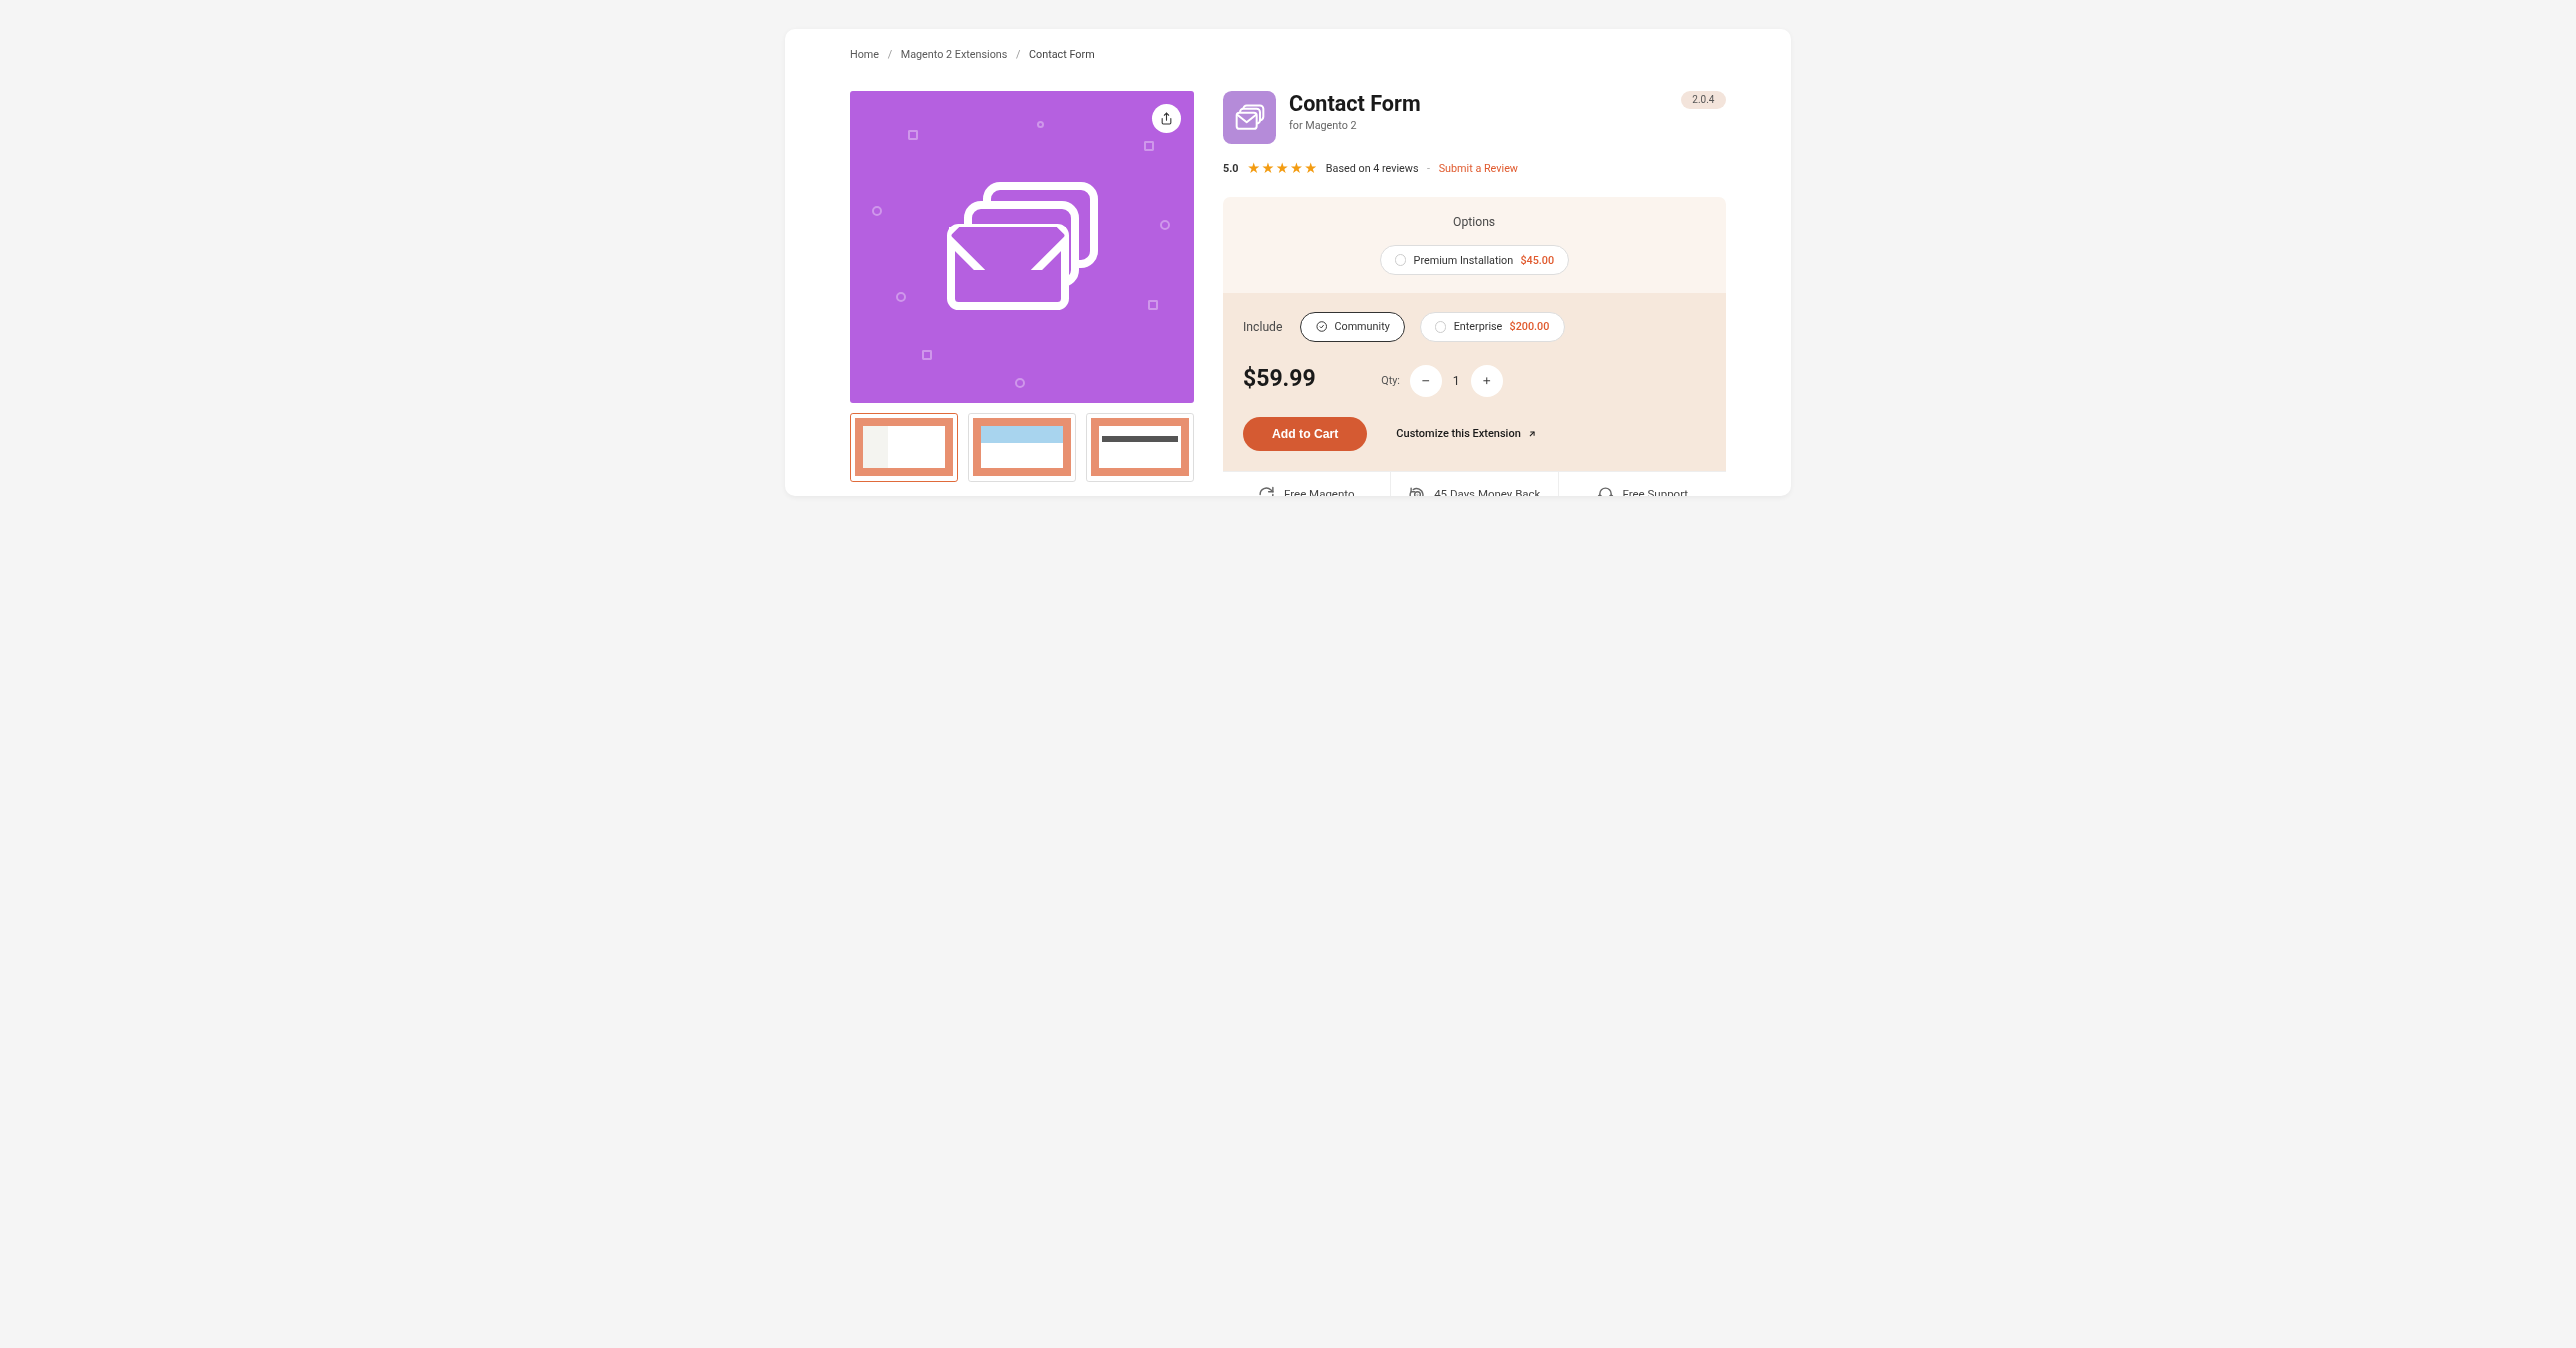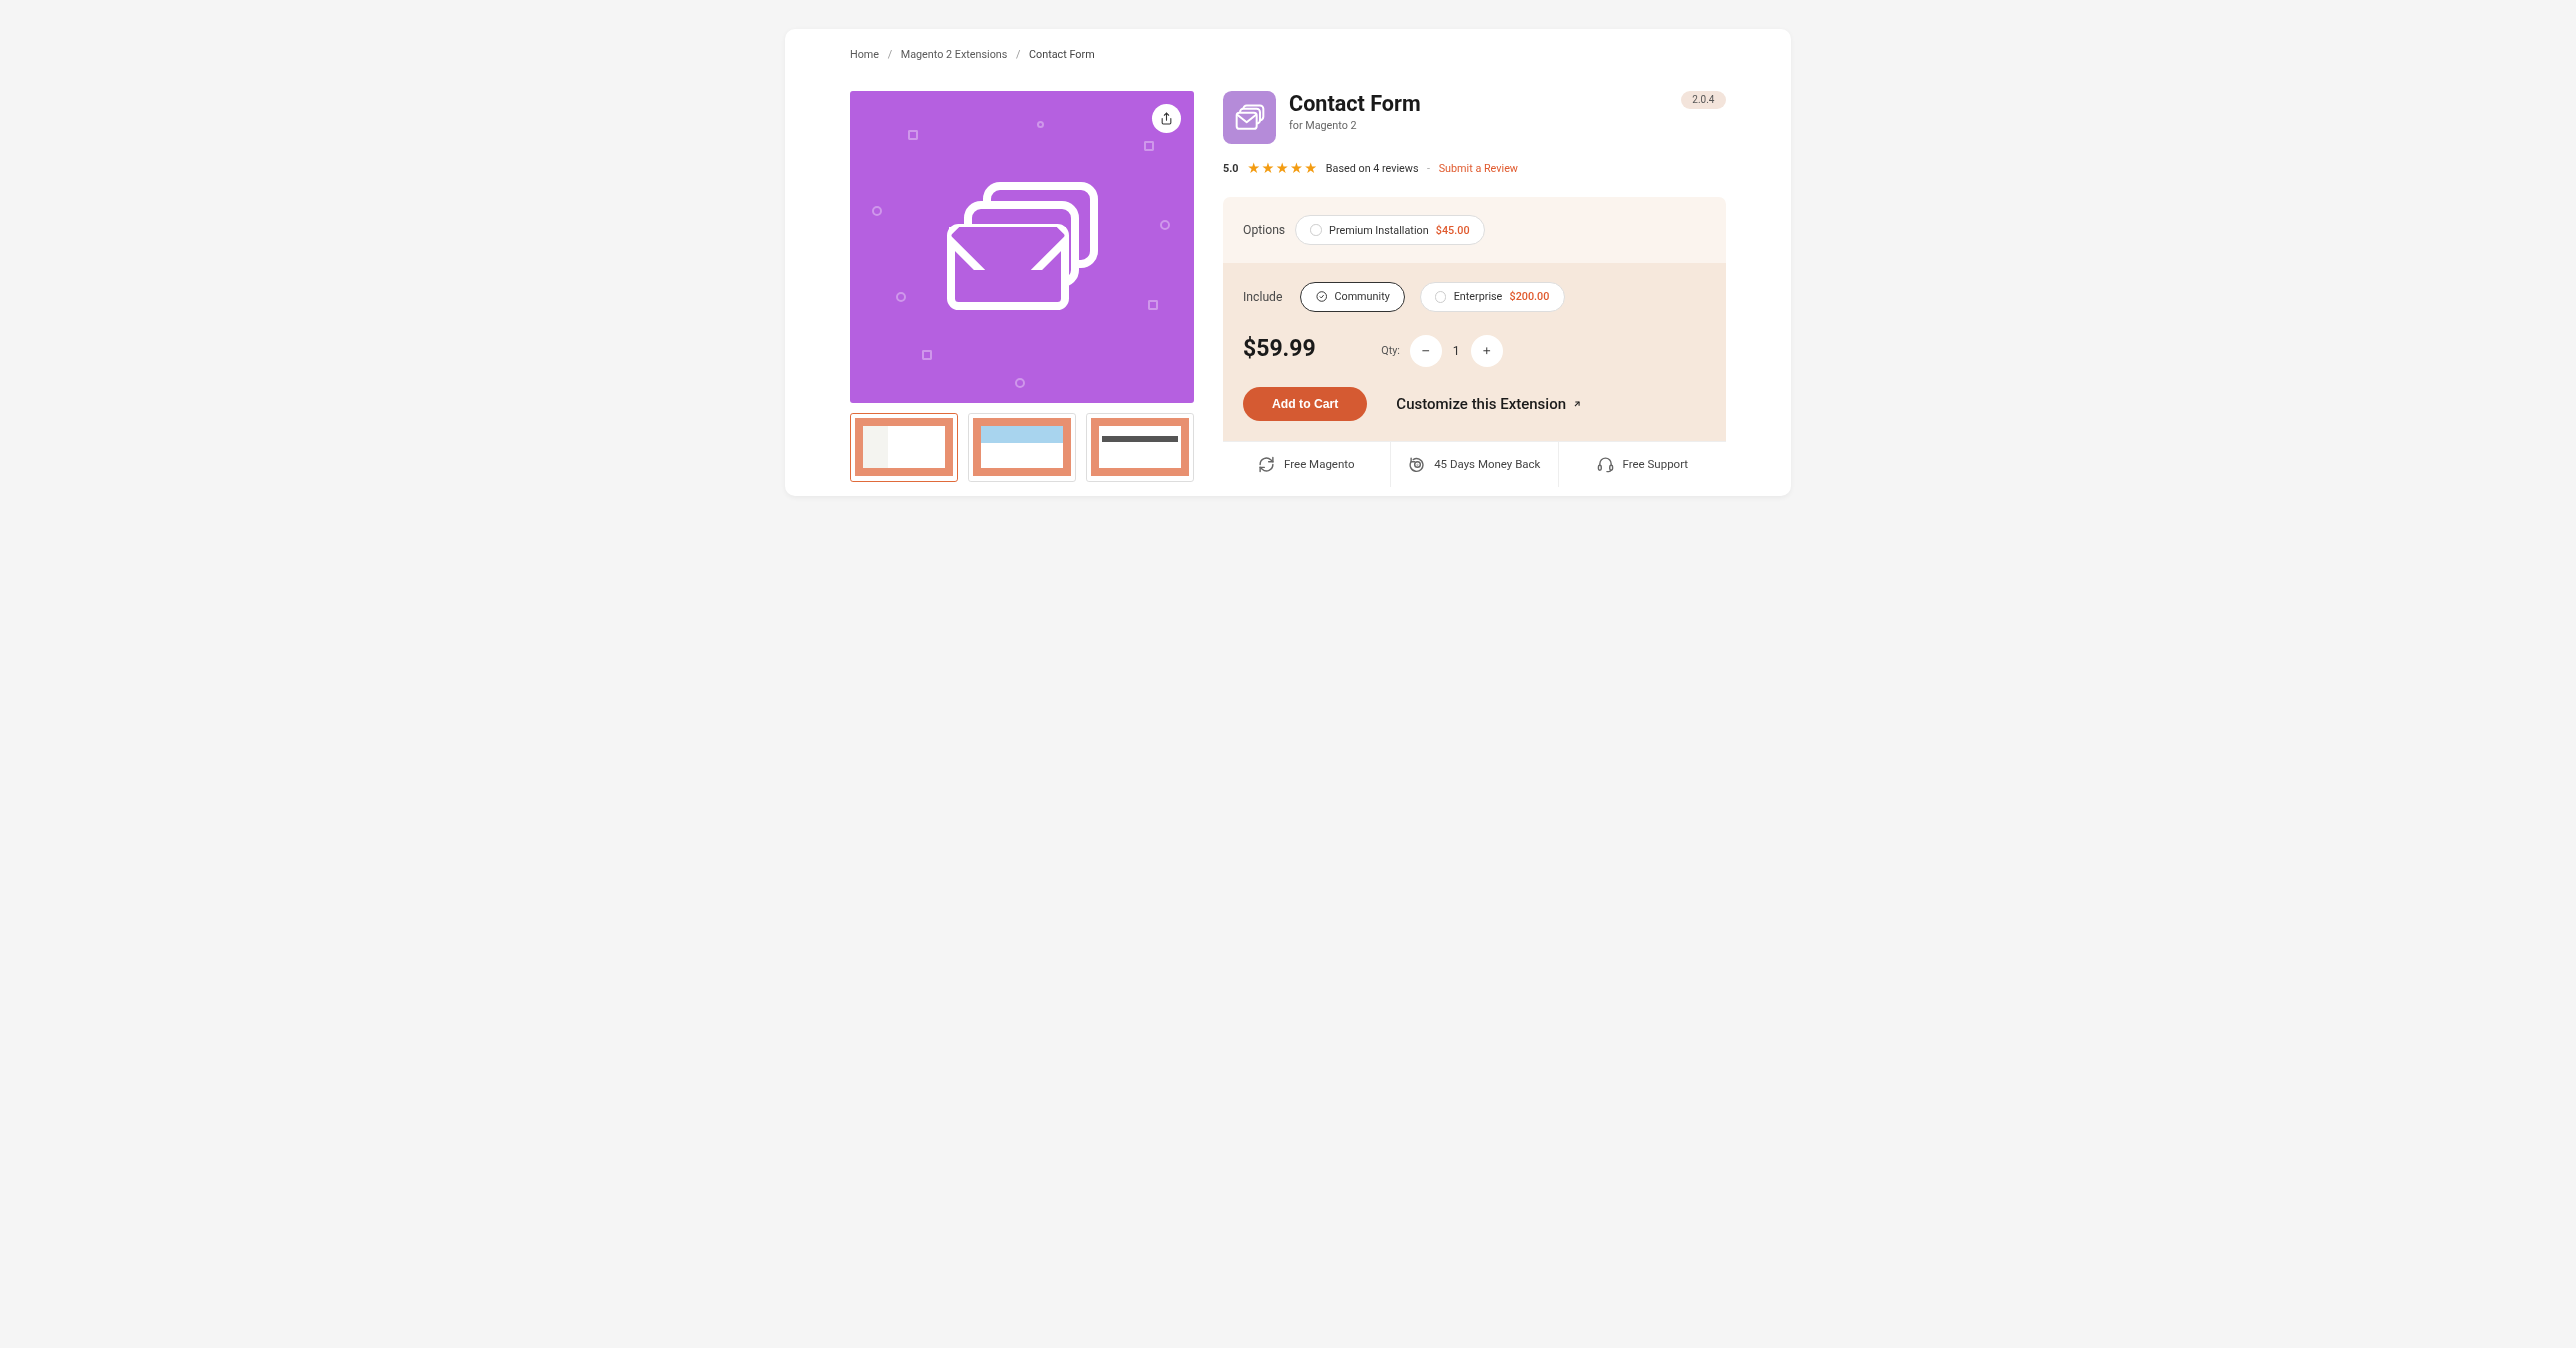--- a/index.html
+++ b/index.html
@@ -182,21 +182,22 @@
   .options-box {
     margin-top: 20px;
     border-radius: 7.2px;
     overflow: hidden;
   }
   .opt-section {
     background: #fbf4ee;
     padding: 18.7px 20px;
     display: flex;
     align-items: center;
-    gap: 9px;
+    gap: 16px;
+    flex-direction: column;
   }
   .opt-section.dark { background: #f7ead f; background: #f6e8dc; display:block; padding: 18.7px 20px 20px;}
   .opt-section.dark .inc-row { display:flex; align-items:center; gap:14.4px; }
   .opt-label { font-size: 12.2px; color: #4a4a4a; width: 43px; }
   .pill {
     display: inline-flex;
     align-items: center;
     gap: 7.2px;
     padding: 7.2px 14.4px;
     border: 0.7px solid #ddd;
@@ -251,21 +252,21 @@
     background: #d55a32;
     color: #fff;
     border: none;
     padding: 10px 29px;
     border-radius: 18.7px;
     font-size: 12.2px;
     font-weight: 600;
     cursor: pointer;
   }
   .customize {
-    font-size: 15px;
+    font-size: 11px;
     color: #1a1a1a;
     text-decoration: none;
     display: inline-flex;
     align-items: center;
     gap: 5.8px;
     font-weight: 500;
   }
   
   .features {
     display: flex;

